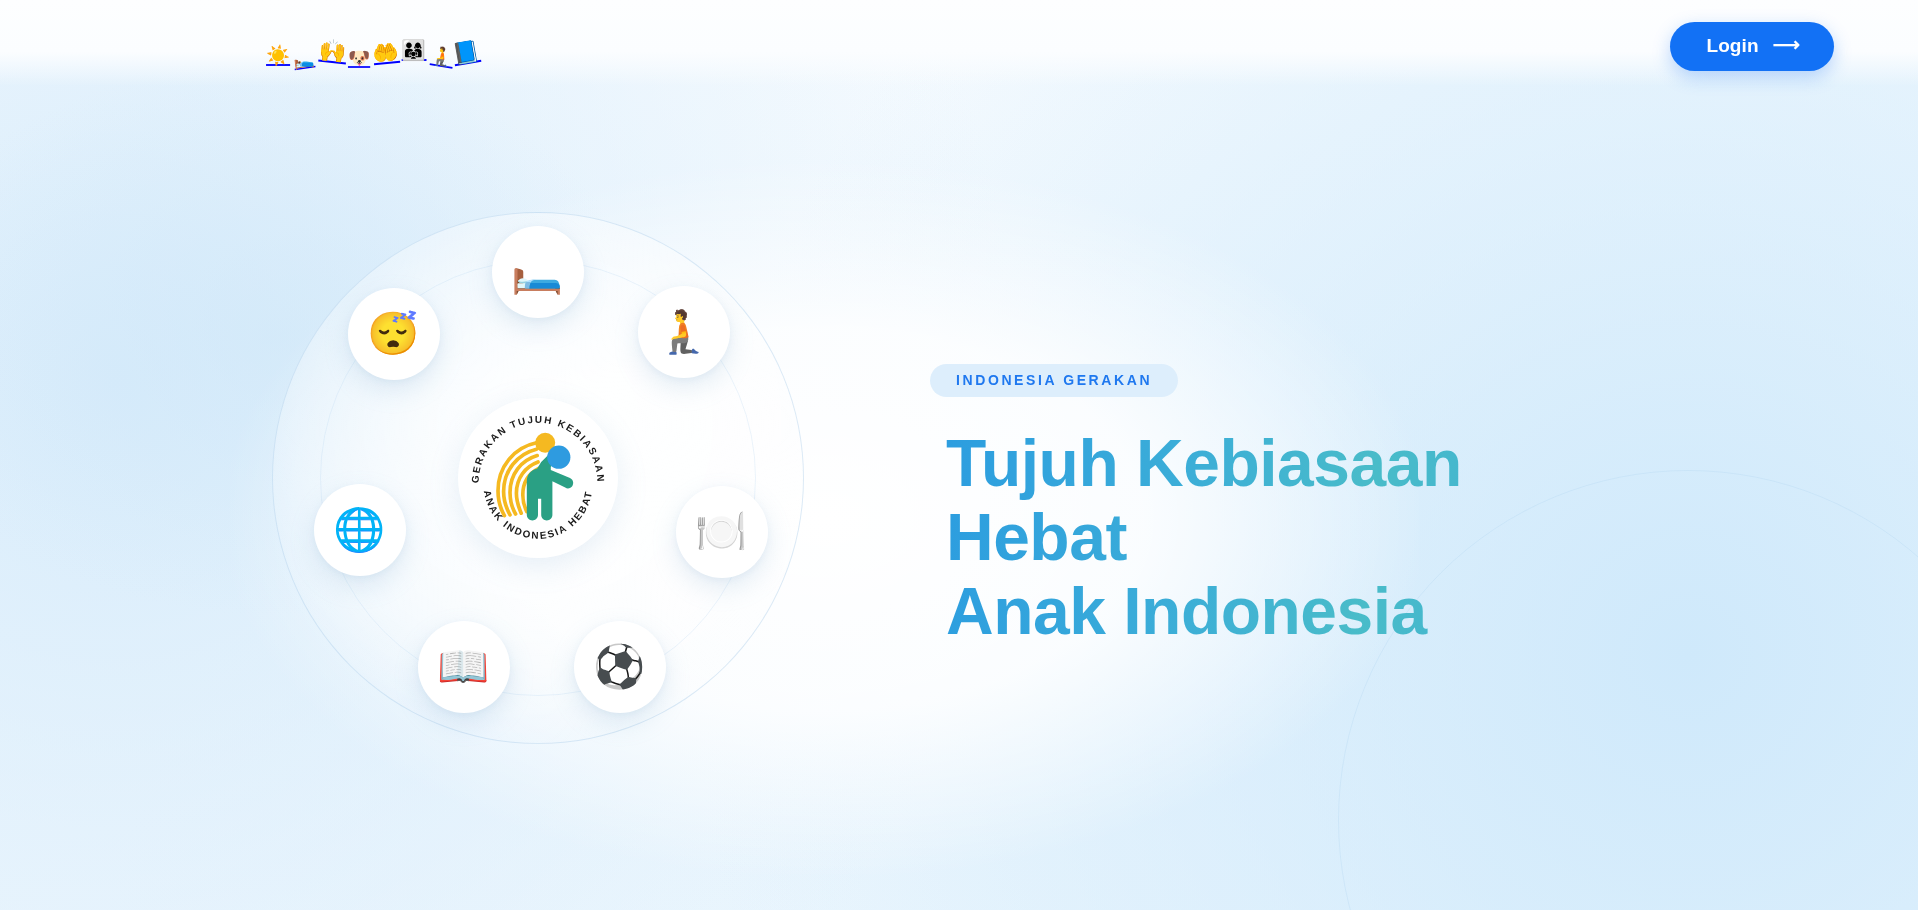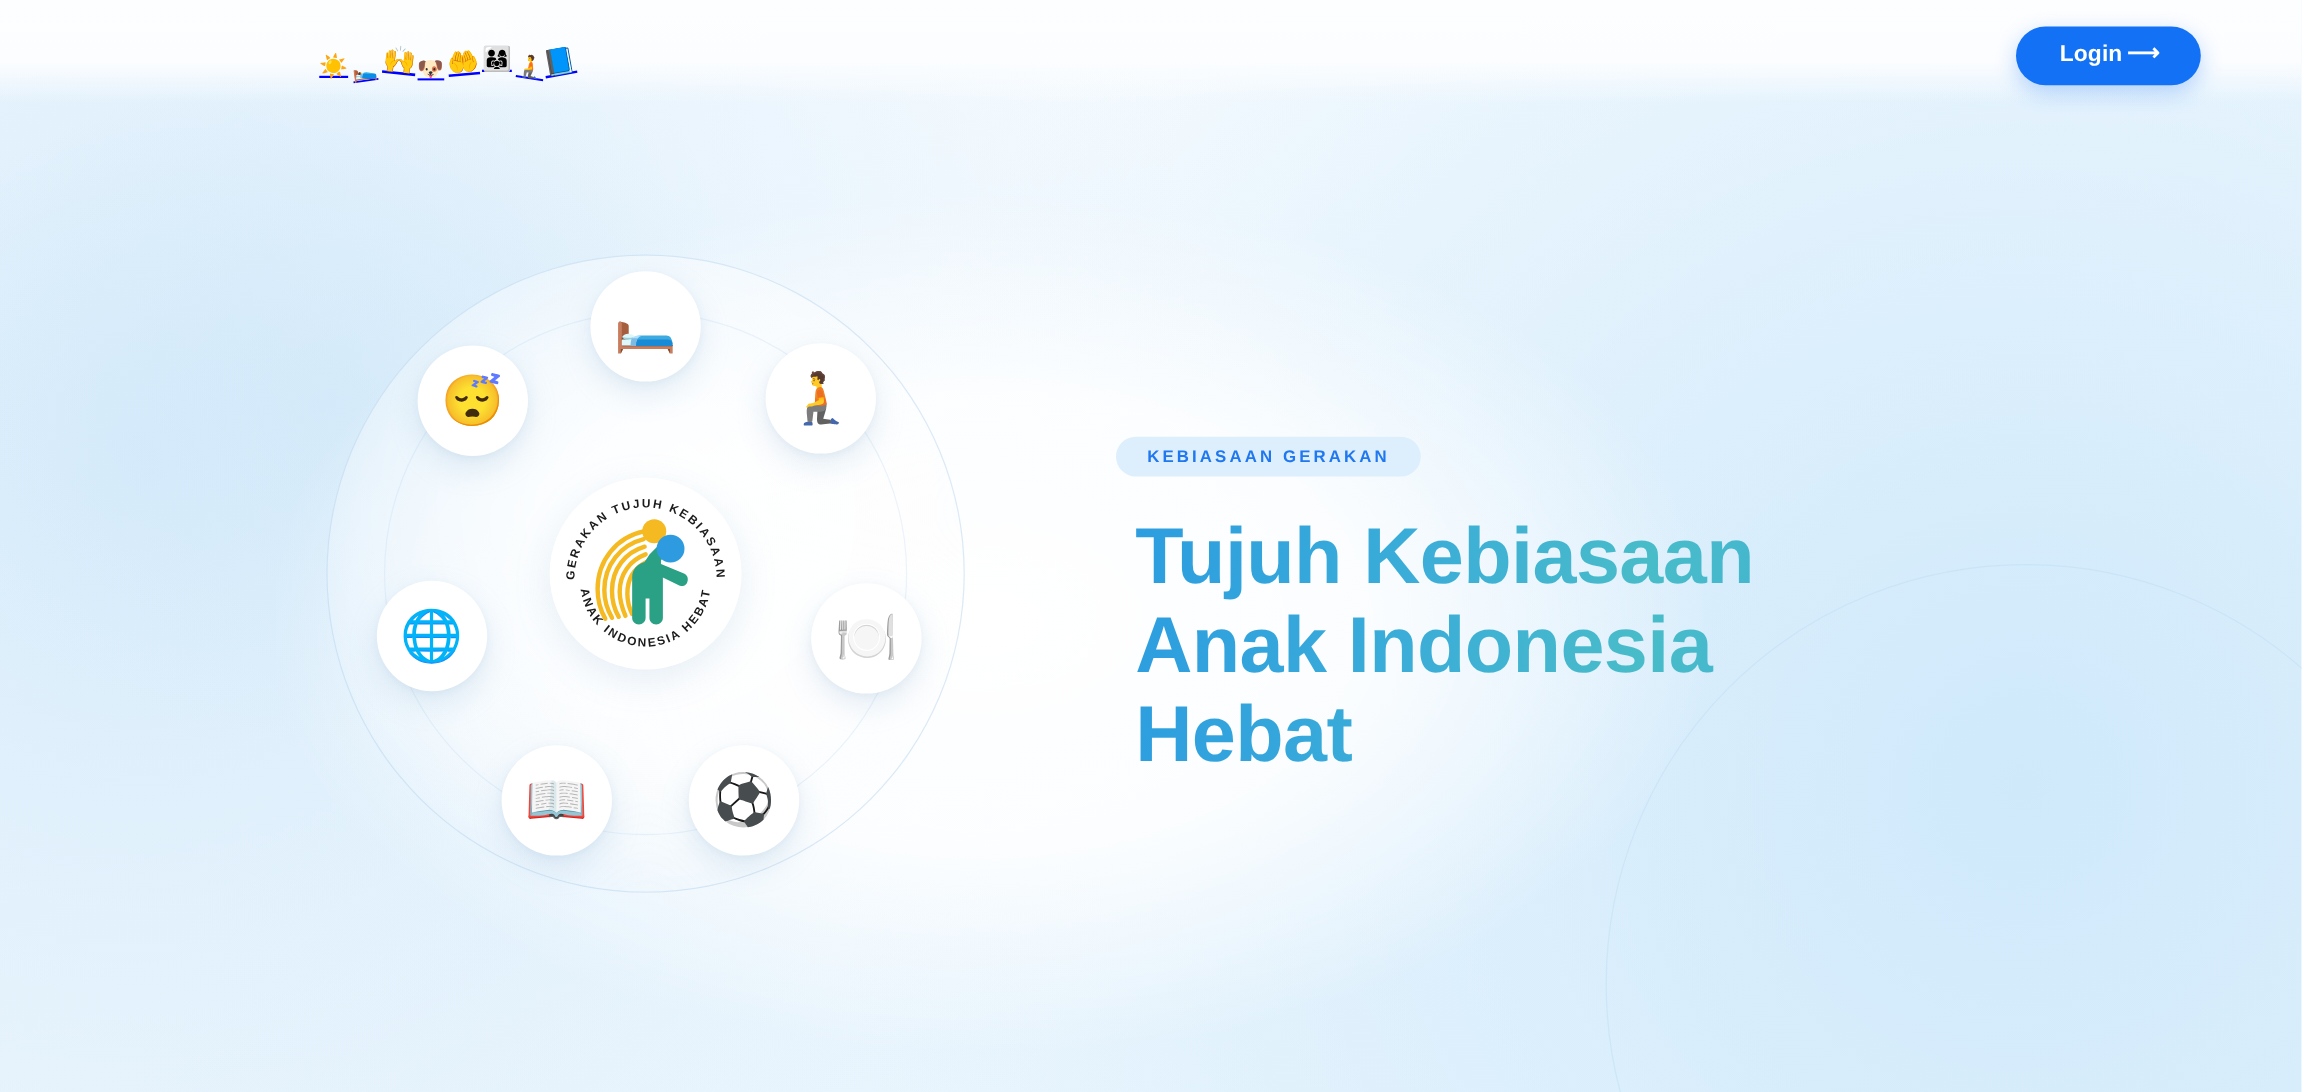--- a/index.html
+++ b/index.html
@@ -79,21 +79,21 @@
   .brand-logo .g3 { transform: translateY(-1px) scale(1.06) rotate(6deg); }
   .brand-logo .g4 { transform: translateY(4px) scale(0.85); }
   .brand-logo .g5 { transform: translateY(0px) scale(1.0) rotate(-5deg); }
   .brand-logo .g6 { transform: translateY(-3px) scale(0.95); }
   .brand-logo .g7 { transform: translateY(3px) scale(0.88) rotate(9deg); }
   .brand-logo .g8 { transform: translateY(0px) scale(1.02) rotate(-10deg); }
 
   .login-button {
     display: inline-flex;
     align-items: center;
-    gap: 4px;
+    gap: 14px;
     background: #1271f5;
     color: #ffffff;
     border: none;
     border-radius: 999px;
     padding: 13px 34px 14px 36px;
     font-family: "Liberation Sans", sans-serif;
     font-size: 19px;
     font-weight: 700;
     letter-spacing: 0.1px;
     cursor: pointer;
@@ -324,19 +324,19 @@
                  L 104,126 L 100,126 L 100,146 C 100,150 97,153 93,153 C 89,153 86,150 86,146
                  L 86,104 C 86,96 91,90 99,88 Z" fill="#2aa084"></path>
         <circle cx="126" cy="74" r="14.5" fill="#2e9be0"></circle>
       </g>
     </svg>
   </div>
 
 </section>
 
 <section class="hero-copy">
-  <span class="eyebrow-badge">KEBIASAAN GERAKAN</span>
+  <span class="eyebrow-badge">INDONESIA GERAKAN</span>
   <h1 class="hero-title">
     <span class="line">Tujuh Kebiasaan</span>
+    <span class="line">Hebat</span>
     <span class="line">Anak Indonesia</span>
-    <span class="line">Hebat</span>
   </h1>
 </section>
 
 </body></html>

